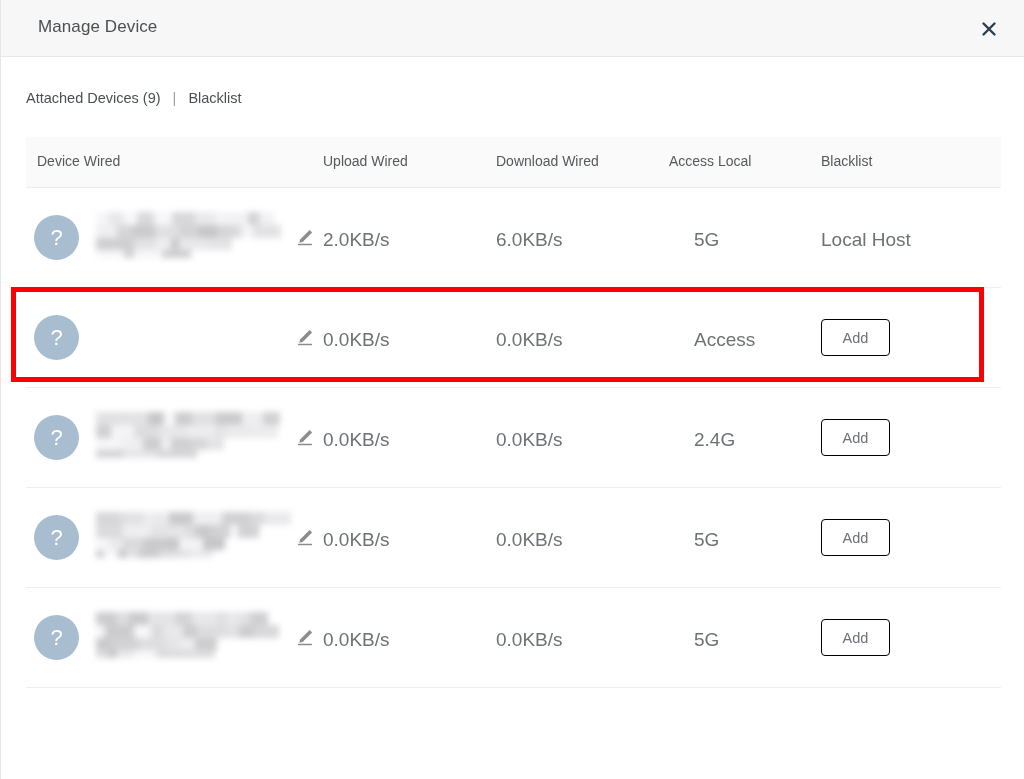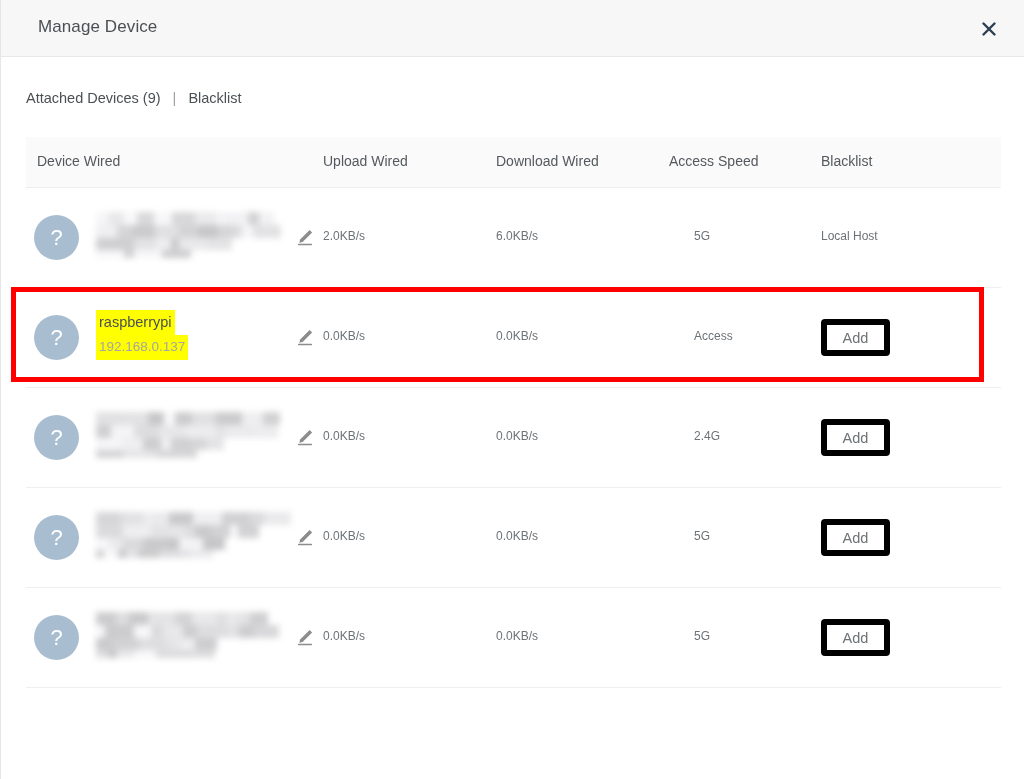--- a/index.html
+++ b/index.html
@@ -177,36 +177,36 @@
     width: 20px;
     height: 20px;
     cursor: pointer;
   }
   .pencil svg { display: block; }
 
   
   .cell {
     position: absolute;
     top: 41px;
-    font-size: 12px;
+    font-size: 19px;
     color: #6d7276;
     white-space: nowrap;
   }
   .cell.c1 { left: 297px; }
   .cell.c2 { left: 470px; }
   .cell.c3 { left: 668px; }
   .cell.c4 { left: 795px; }
 
   .add-btn {
     position: absolute;
     left: 795px;
     top: 31px;
     width: 69px;
     height: 37px;
-    border: 6px solid #000000;
+    border: 1px solid #000000;
     border-radius: 4px;
     background: #ffffff;
     color: #6d7276;
     font-size: 14.5px;
     font-family: "Liberation Sans", sans-serif;
     cursor: pointer;
     display: flex;
     align-items: center;
     justify-content: center;
     box-sizing: border-box;
@@ -243,21 +243,21 @@
     <span class="tab-link">Attached Devices (9)</span>
     <span class="tab-sep">|</span>
     <span class="tab-link">Blacklist</span>
   </div>
 
   <div class="table">
     <div class="thead">
       <div class="th c0">Device Wired</div>
       <div class="th c1">Upload Wired</div>
       <div class="th c2">Download Wired</div>
-      <div class="th c3">Access Speed</div>
+      <div class="th c3">Access Local</div>
       <div class="th c4">Blacklist</div>
     </div>
     <div id="tbody">
         <div class="row">
           <div class="avatar">?</div>
           <div class="namecell">
             <div class="redacted">
               <i style="left:0px;top:0px;width:12px;height:13px;background:rgb(246,246,248)"></i>
               <i style="left:12px;top:0px;width:16px;height:13px;background:rgb(232,232,234)"></i>
               <i style="left:28px;top:0px;width:13px;height:13px;background:rgb(248,248,250)"></i>
@@ -298,24 +298,20 @@
               <path d="M3.6 17.6 L16.4 17.6" stroke="#8c8c8c" stroke-width="1.5" stroke-linecap="round"></path>
             </svg>
           </div>
           <div class="cell c1">2.0KB/s</div>
           <div class="cell c2">6.0KB/s</div>
           <div class="cell c3">5G</div>
           <div class="cell c4">Local Host</div>
         </div>
         <div class="row">
           <div class="avatar">?</div>
-          <div class="namecell">
-            <span class="name-line1"><span class="highlight">raspberrypi</span></span>
-            <span class="name-line2"><span class="highlight">192.168.0.137</span></span>
-          </div>
           <div class="pencil">
             <svg width="20" height="20" viewBox="0 0 20 20" aria-hidden="true">
               <path d="M14.6 2.9 L17.1 5.4 L7.6 14.9 L4.3 15.7 L5.1 12.4 Z" fill="#8c8c8c"></path>
               <path d="M3.6 17.6 L16.4 17.6" stroke="#8c8c8c" stroke-width="1.5" stroke-linecap="round"></path>
             </svg>
           </div>
           <div class="cell c1">0.0KB/s</div>
           <div class="cell c2">0.0KB/s</div>
           <div class="cell c3">Access</div>
           <div class="add-btn">Add</div>

